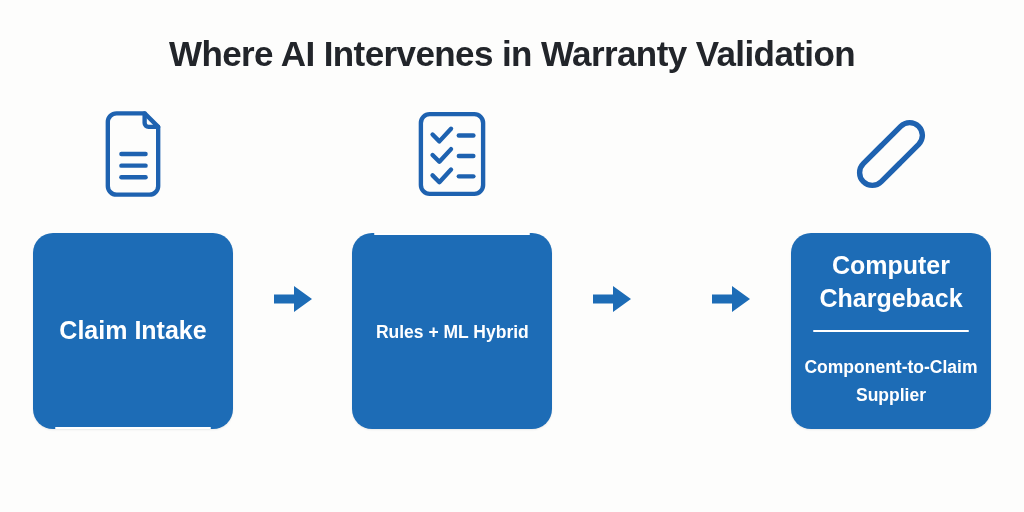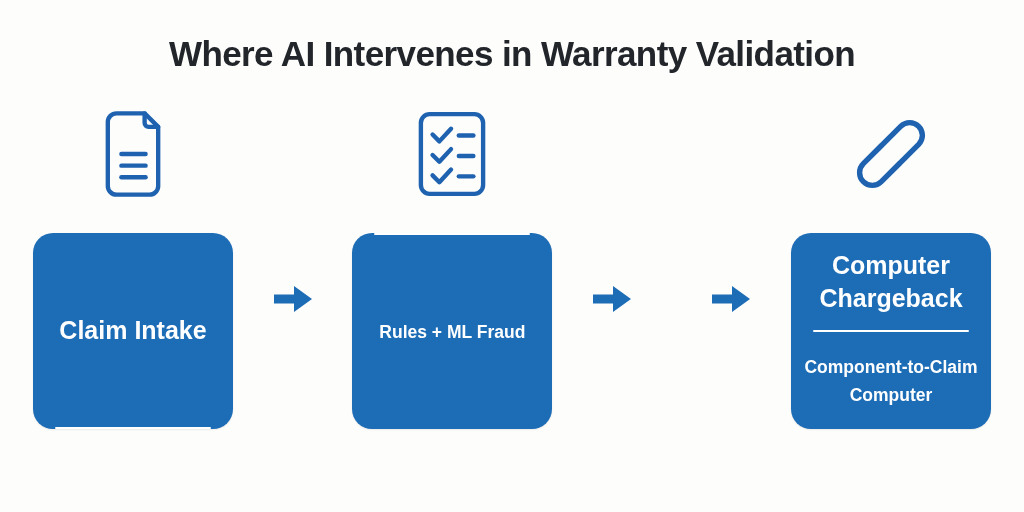--- a/index.html
+++ b/index.html
@@ -143,21 +143,21 @@
           <path d="M16 25 l7 7 l12 -13"></path>
           <line x1="43" y1="26" x2="58" y2="26"></line>
           <path d="M16 46 l7 7 l12 -13"></path>
           <line x1="43" y1="47" x2="58" y2="47"></line>
           <path d="M16 67 l7 7 l12 -13"></path>
           <line x1="43" y1="68" x2="58" y2="68"></line>
         </svg>
       </div>
       <div class="card">
         <div class="divider"></div>
-        <div class="card-sub">Rules + ML Fraud</div>
+        <div class="card-sub">Rules + ML Hybrid</div>
       </div>
     </div>
 
     <div class="arrow-cell">
       <svg width="38" height="30" viewBox="0 0 38 30">
         <path d="M0 10.5 H20 V2 L38 15 L20 28 V19.5 H0 Z" fill="currentColor"></path>
       </svg>
     </div>
 
 
@@ -174,18 +174,18 @@
             <path d="M46 35 H19 a13 13 0 0 0 0 26 h27"></path>
             <path d="M48 61 H73 a13 13 0 0 0 0 -26 H48"></path>
           </g>
         </svg>
       </div>
       <div class="card">
         <div class="card-title">Computer
 Chargeback</div>
         <div class="divider"></div>
         <div class="card-sub">Component-to-Claim
-Computer</div>
+Supplier</div>
       </div>
     </div>
 
   </div>
 </div>
 
 </body></html>

